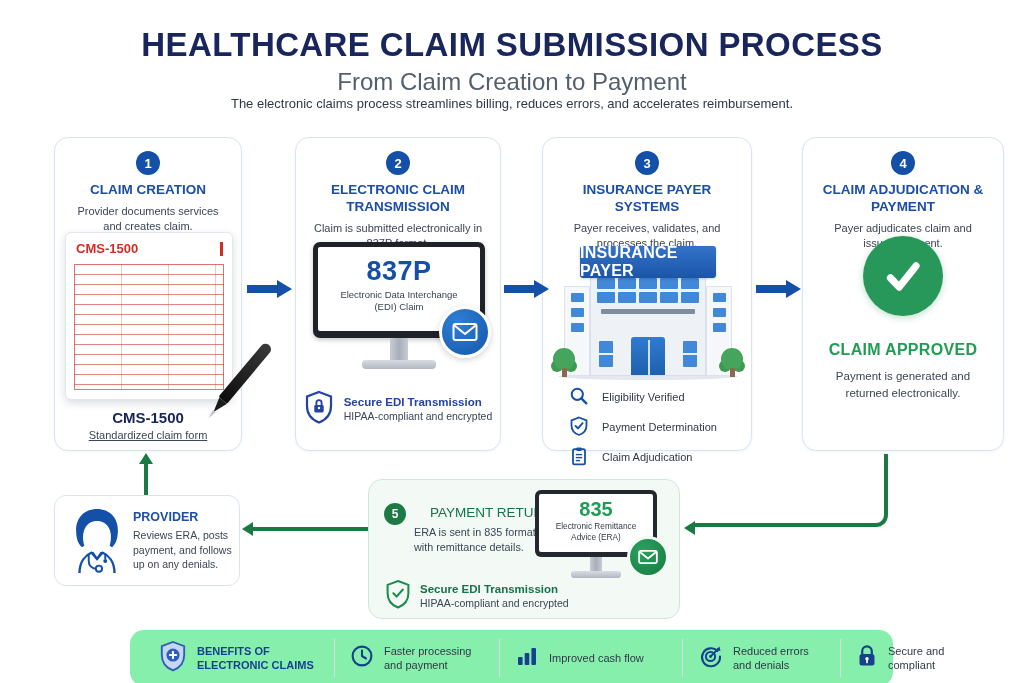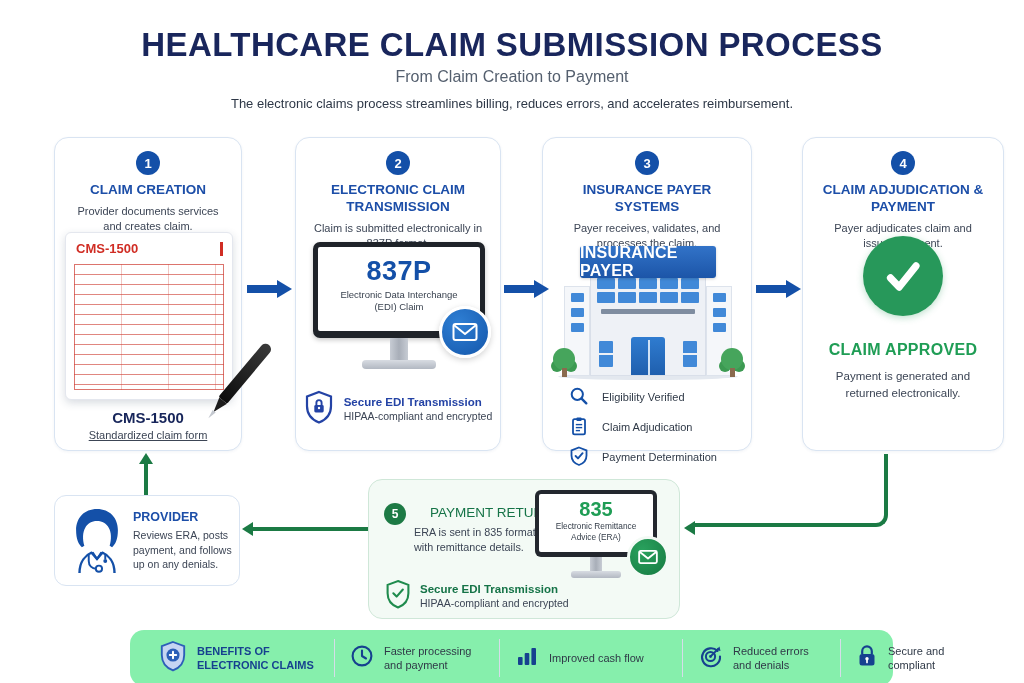--- a/index.html
+++ b/index.html
@@ -3,21 +3,21 @@
 <meta charset="utf-8">
 <style>
   * { margin:0; padding:0; box-sizing:border-box; }
   body { font-family:"Liberation Sans", sans-serif; background:#fff; }
   .canvas { position:relative; width:1024px; height:683px; background:#fff; overflow:hidden;margin-top:17px; }
 
   
   .main-title { position:absolute; top:9px; left:0; width:100%; text-align:center;
     font-size:33px; font-weight:800; color:#19265c; letter-spacing:.4px; }
   .subtitle { position:absolute; top:51px; left:0; width:100%; text-align:center;
-    font-size:16px; font-weight:500; color:#545f6e; }
+    font-size:24px; font-weight:500; color:#545f6e; }
   .tagline { position:absolute; top:79px; left:0; width:100%; text-align:center;
     font-size:13px; font-weight:400; color:#2e3847; }
 
   
   .card { position:absolute; top:120px; height:314px; background:#fff;
     border:1.5px solid #d9e4f2; border-radius:14px; box-shadow:0 1px 3px rgba(30,60,120,.06); }
   .card1 { left:54px;  width:188px; }
   .card2 { left:295px; width:206px; }
   .card3 { left:542px; width:210px; }
   .card4 { left:802px; width:202px; }
@@ -280,37 +280,37 @@
           <svg width="20" height="20" viewBox="0 0 20 20">
               <circle cx="8.3" cy="8.3" r="5.6" fill="none" stroke="#1450a8" stroke-width="2"></circle>
               <line x1="12.6" y1="12.6" x2="17.3" y2="17.3" stroke="#1450a8" stroke-width="2.4" stroke-linecap="round"></line>
             </svg>
         </span>
         <span>Eligibility Verified</span>
       </div>
       <div class="check-item">
         <span>
           <svg width="20" height="20" viewBox="0 0 20 20">
+              <path d="M10 1.5 L17.5 4.3 V9.6 C17.5 14.8 14 17.7 10 19 C6 17.7 2.5 14.8 2.5 9.6 V4.3 Z" fill="none" stroke="#1450a8" stroke-width="1.8"></path>
+              <polyline points="6.6,10 9,12.4 13.6,7.2" fill="none" stroke="#1450a8" stroke-width="1.9" stroke-linecap="round" stroke-linejoin="round"></polyline>
+            </svg>
+        </span>
+        <span>Payment Determination</span>
+      </div>
+      <div class="check-item">
+        <span>
+          <svg width="20" height="20" viewBox="0 0 20 20">
               <rect x="4" y="3.2" width="12" height="15.2" rx="1.6" fill="none" stroke="#1450a8" stroke-width="1.8"></rect>
               <rect x="7.4" y="1.4" width="5.2" height="3.6" rx="1" fill="#1450a8"></rect>
               <line x1="6.8" y1="8.6" x2="13.2" y2="8.6" stroke="#1450a8" stroke-width="1.4"></line>
               <line x1="6.8" y1="11.6" x2="13.2" y2="11.6" stroke="#1450a8" stroke-width="1.4"></line>
               <line x1="6.8" y1="14.6" x2="11" y2="14.6" stroke="#1450a8" stroke-width="1.4"></line>
             </svg>
         </span>
         <span>Claim Adjudication</span>
-      </div>
-      <div class="check-item">
-        <span>
-          <svg width="20" height="20" viewBox="0 0 20 20">
-              <path d="M10 1.5 L17.5 4.3 V9.6 C17.5 14.8 14 17.7 10 19 C6 17.7 2.5 14.8 2.5 9.6 V4.3 Z" fill="none" stroke="#1450a8" stroke-width="1.8"></path>
-              <polyline points="6.6,10 9,12.4 13.6,7.2" fill="none" stroke="#1450a8" stroke-width="1.9" stroke-linecap="round" stroke-linejoin="round"></polyline>
-            </svg>
-        </span>
-        <span>Payment Determination</span>
       </div>
     </div>
   </div>
 
   <div class="card card4">
     <div class="badge">4</div>
     <div class="card-title">CLAIM ADJUDICATION &amp; PAYMENT</div>
     <div class="card-desc">Payer adjudicates claim and issues payment.</div>
     <div class="approve-circle">
       <svg width="50" height="50" viewBox="0 0 52 52">

